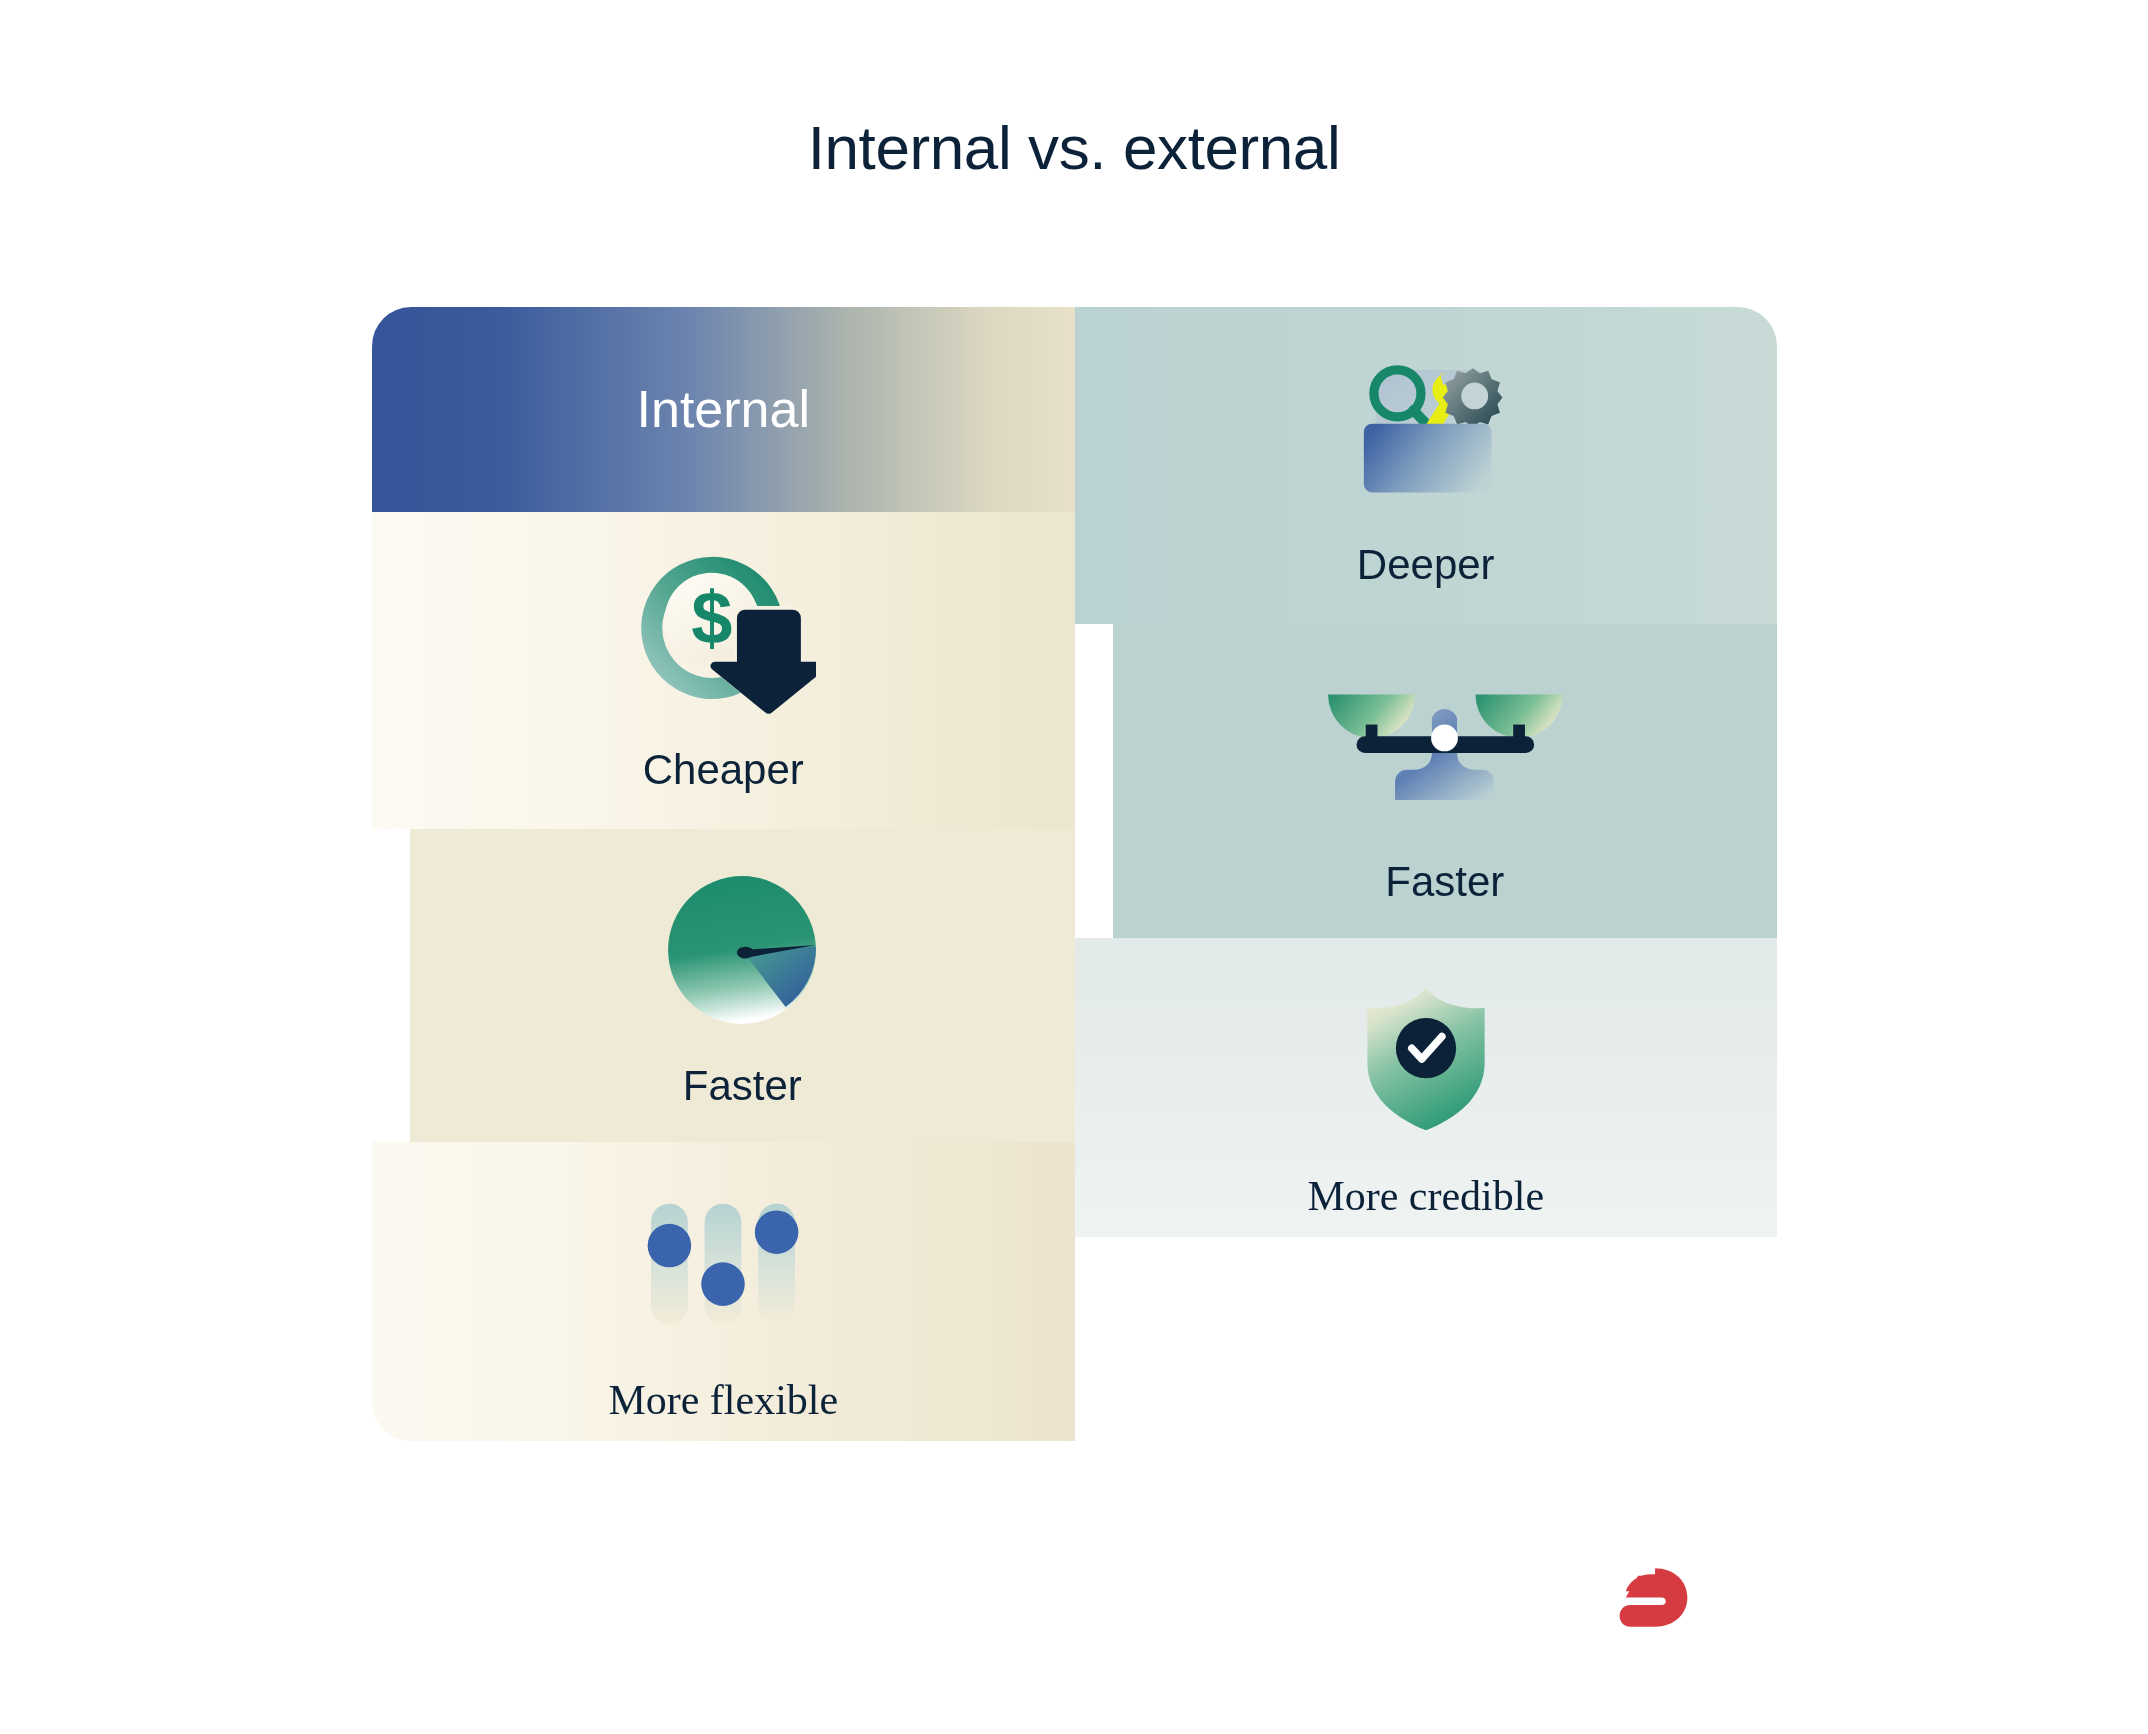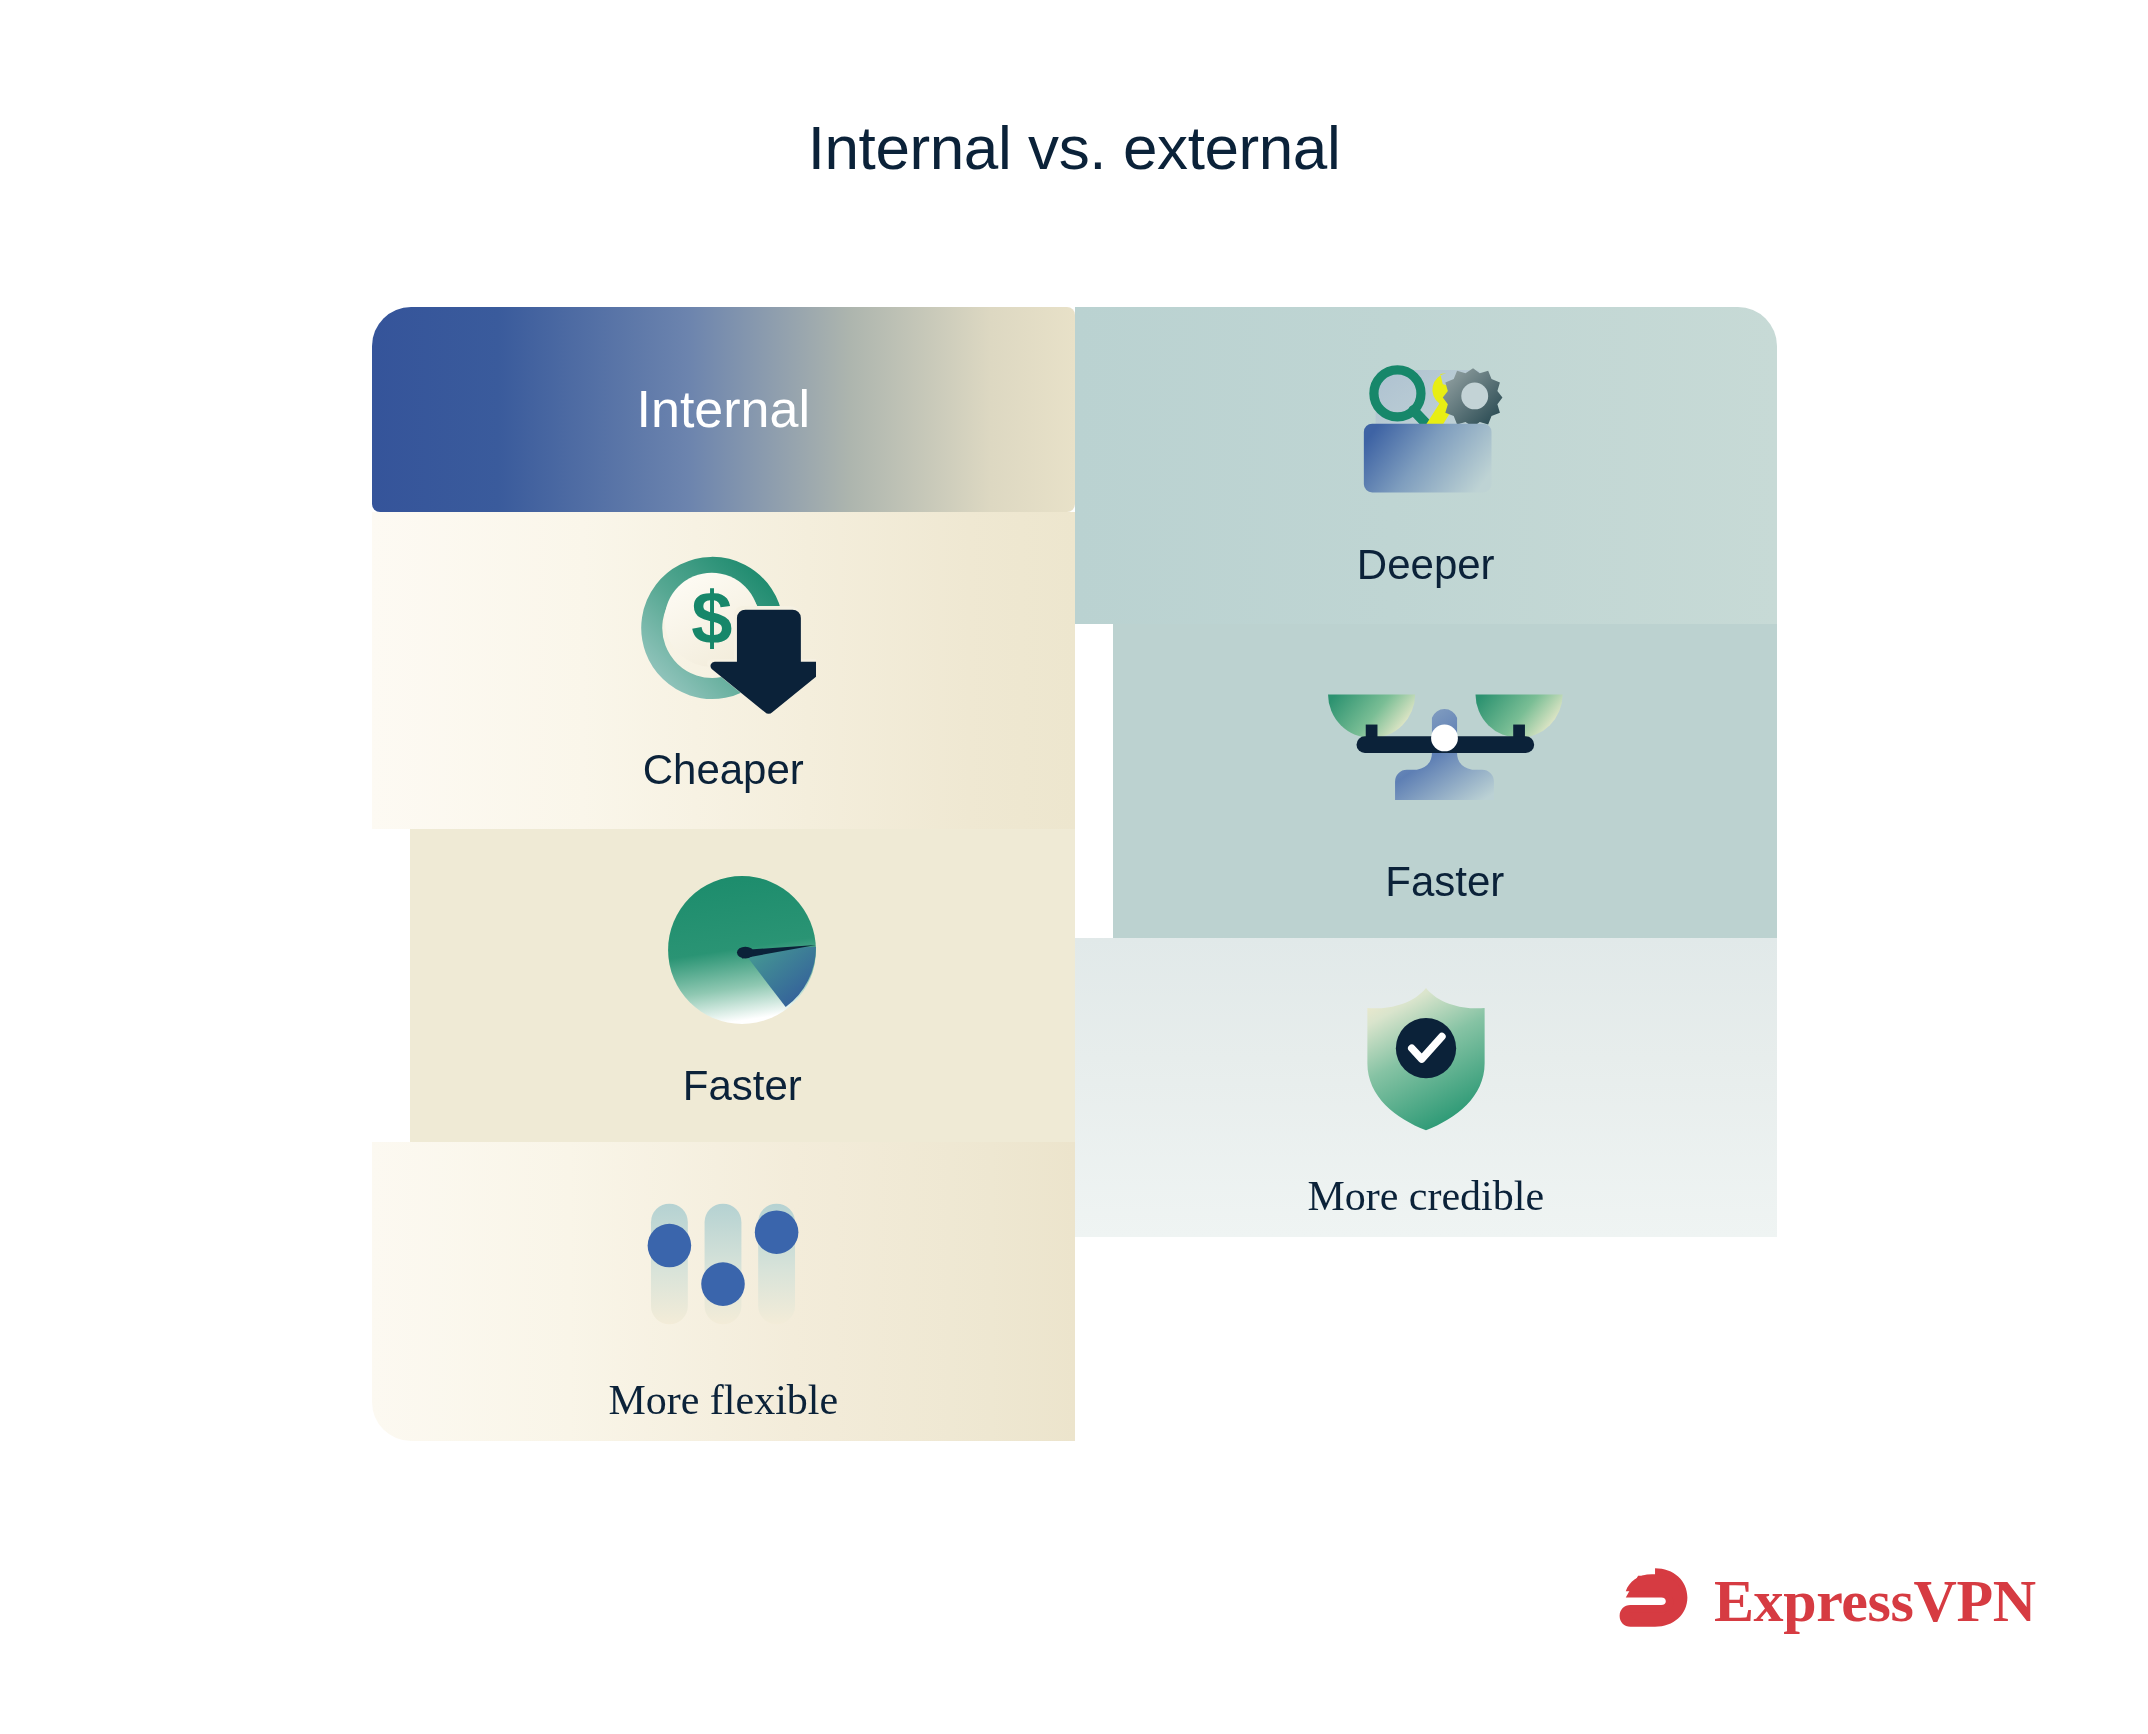--- a/index.html
+++ b/index.html
@@ -52,21 +52,20 @@
   
   .col-header {
     height: 205px;
     display: flex;
     align-items: center;
     justify-content: center;
     font-size: 52px;
     font-weight: 400;
     color: #ffffff;
     letter-spacing: 0px;
-    border-radius: 8px;
   }
   .col-internal .col-header {
     background: linear-gradient(to right, #35549A 0%, #3A5B9C 18%, #6C84AE 45%, #ADB5AE 68%, #DDD8C2 88%, #E8E1C8 100%);
   }
   .col-external .col-header {
     background: linear-gradient(to right, #35549A 0%, #3E5D9E 16%, #6C88AE 44%, #9BB5BA 72%, #B7CFCF 92%, #BCD3D2 100%);
   }
 
   
   .row {
@@ -320,15 +319,14 @@
   </div>
 </div>
 
 <div class="logo">
   <span>
     <svg class="logo-mark" viewBox="0 0 100 100" aria-hidden="true">
       <path d="M52 8 C 76 8 94 24 94 46 C 94 68 76 84 52 84 H 20 C 12 84 6 78 6 70 C 6 62 12 56 20 56 H 60 C 64 56 66 54 66 51 C 66 48 64 46 60 46 H 14 L 30 18 H 52 Z" fill="#D63B42"></path>
       <path d="M48 16 C 30 16 18 26 14 38 H 58 C 68 38 76 44 76 52 C 76 60 68 66 58 66 H 18 C 24 76 36 82 50 82 C 72 82 88 68 88 46 C 88 28 72 16 48 16 Z" fill="#D63B42"></path>
     </svg>
   </span>
-  <span class="logo-word">ExpressVPN</span>
 </div>
 
 
 </body></html>

